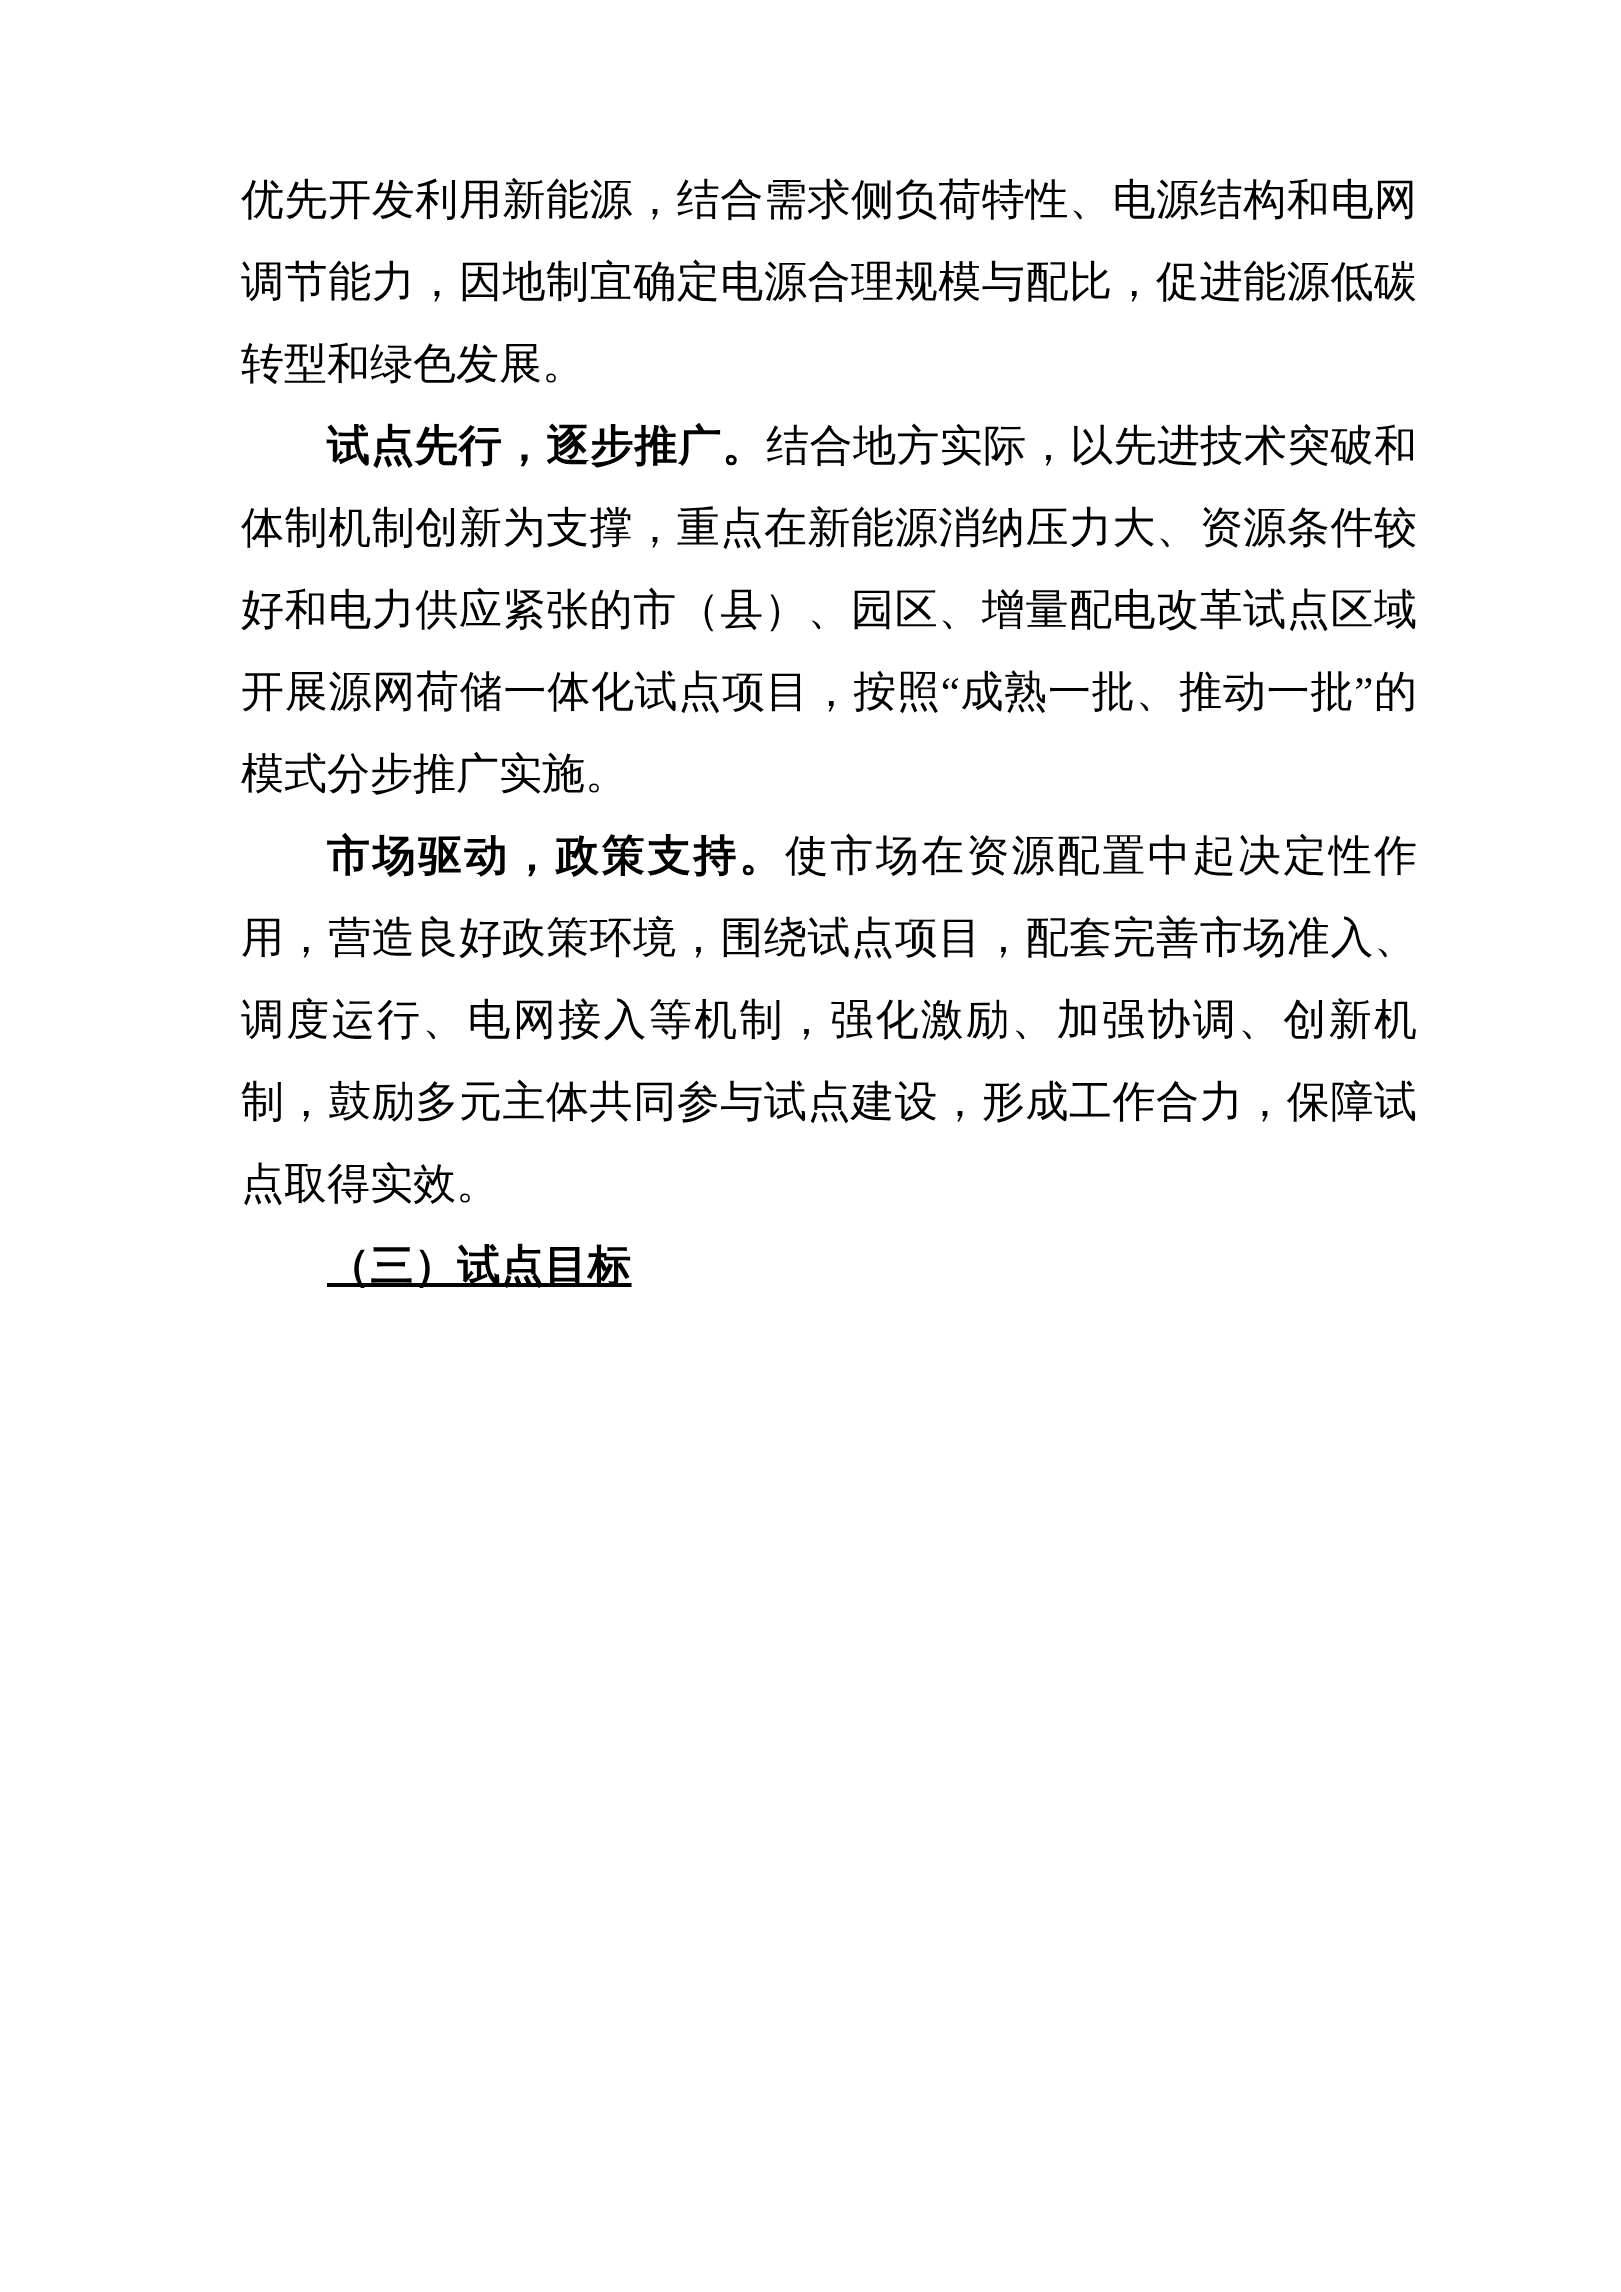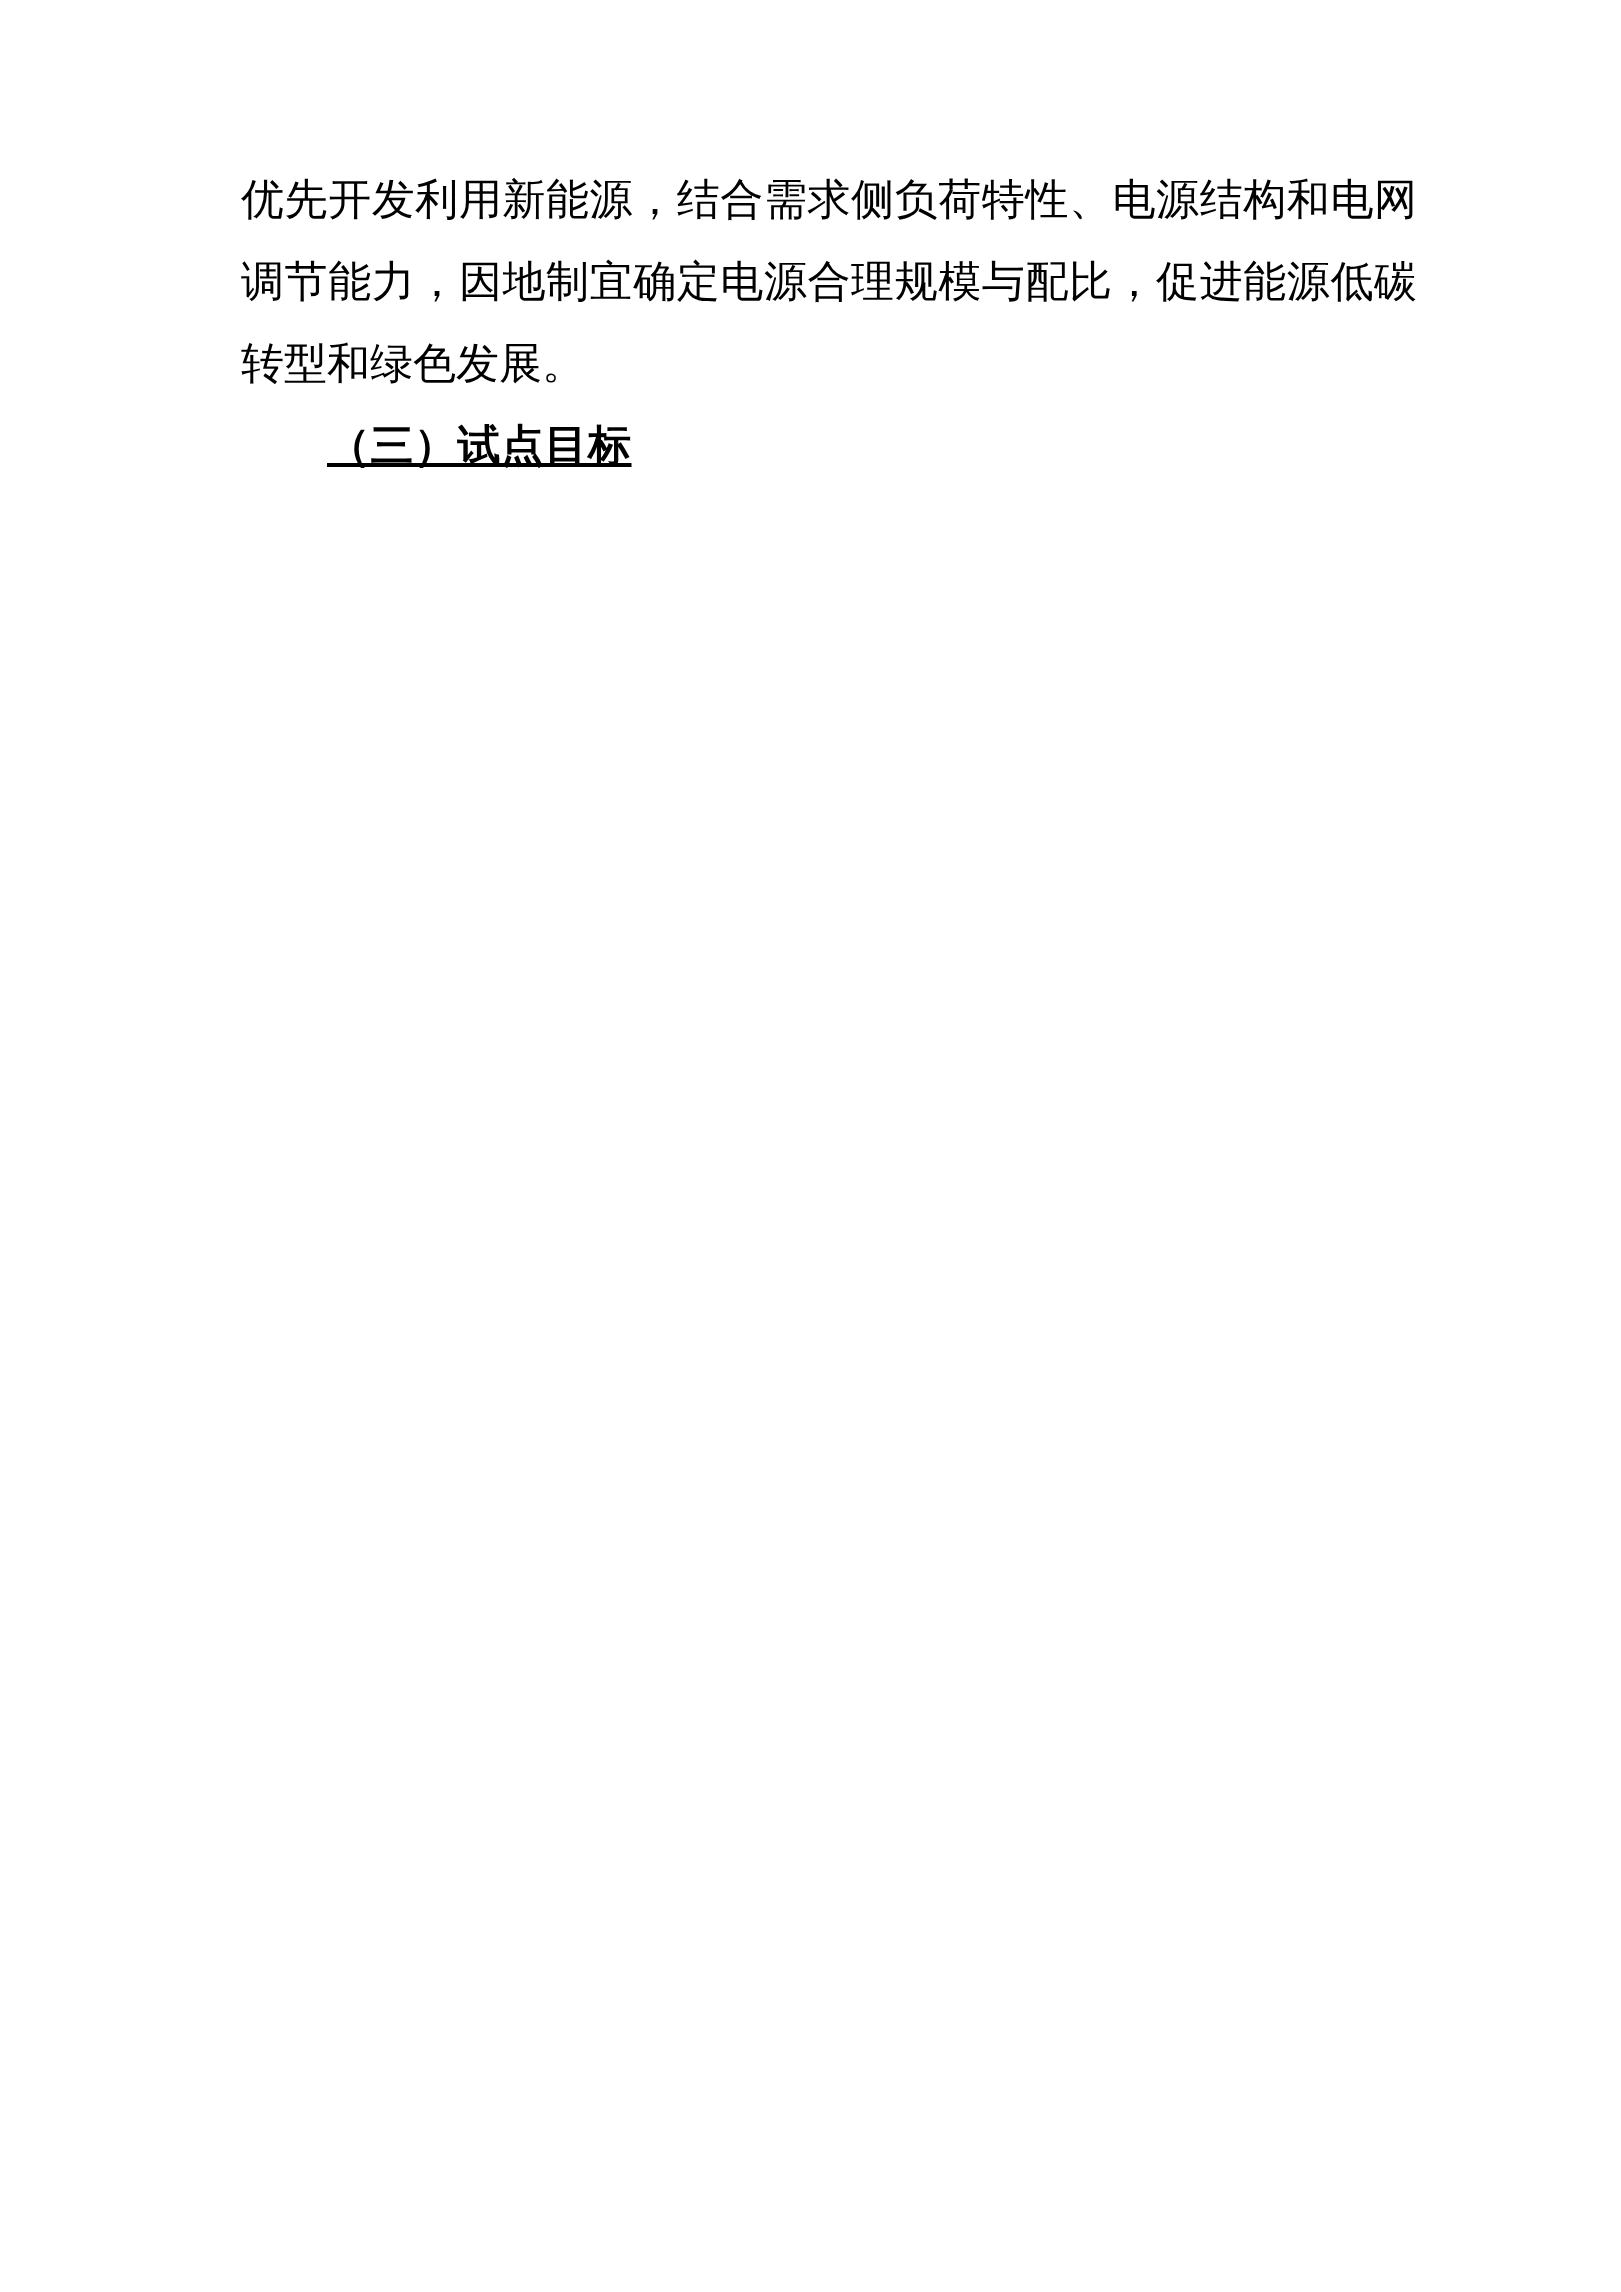--- a/index.html
+++ b/index.html
@@ -47,21 +47,23 @@
   }
 </style>
 </head>
 <body>
 
 <div class="page">
   <div class="text-block">
 
     <p class="para"><span class="lead"></span><span class="body-text">优先开发利用新能源，结合需求侧负荷特性、电源结构和电网调节能力，因地制宜确定电源合理规模与配比，促进能源低碳转型和绿色发展。</span></p>
 
+    <p class="para indent"><span class="lead">试点先行，逐步推广。</span><span class="body-text">结合地方实际，以先进技术突破和体制机制创新为支撑，重点在新能源消纳压力大、资源条件较好和电力供应紧张的市（县）、园区、增量配电改革试点区域开展源网荷储一体化试点项目，按照“成熟一批、推动一批”的模式分步推广实施。</span></p>
 
 
+    <p class="para indent"><span class="lead">市场驱动，政策支持。</span><span class="body-text">使市场在资源配置中起决定性作用，营造良好政策环境，围绕试点项目，配套完善市场准入、调度运行、电网接入等机制，强化激励、加强协调、创新机制，鼓励多元主体共同参与试点建设，形成工作合力，保障试点取得实效。</span></p>
 
     <p class="para indent heading"><span class="lead">（三）试点目标</span><span class="body-text"></span></p>
 
 
   </div>
 </div>
 
 
 </body></html>

